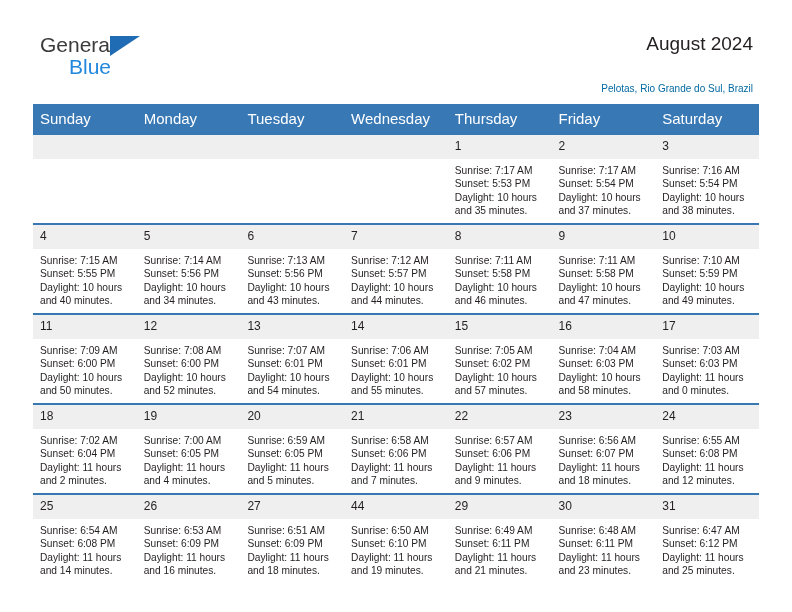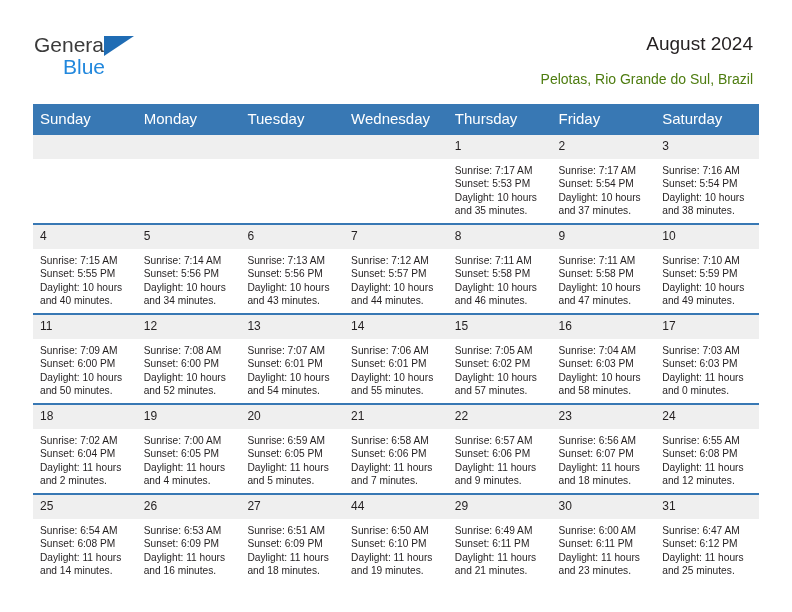--- a/index.html
+++ b/index.html
@@ -24,21 +24,21 @@
   
   .header {
     position: absolute;
     left: 0;
     top: 0;
     width: 792px;
     height: 100px;
   }
   .logo {
     position: absolute;
-    left: 34px;
+    left: 40px;
     top: 34px;
     width: 220px;
     height: 50px;
   }
   .logo-top {
     position: relative;
     font-size: 21px;
     line-height: 22px;
     color: #3b3b3b;
     letter-spacing: 0px;
@@ -69,24 +69,24 @@
     text-align: right;
   }
   .cal-title {
     font-size: 19px;
     line-height: 32px;
     color: #231f20;
     font-weight: normal;
     white-space: nowrap;
   }
   .cal-subtitle {
-    margin-top: 10px;
-    font-size: 14px;
+    margin-top: 20px;
+    font-size: 10px;
     line-height: 18px;
-    color: #4d7c0f;
+    color: #0369a1;
     white-space: nowrap;
   }
 
   
   .calendar {
     position: absolute;
     left: 33px;
     top: 104px;
     width: 726px;
     border-collapse: collapse;
@@ -516,21 +516,21 @@
                 <div>Sunset: 6:11 PM</div>
                 <div>Daylight: 11 hours</div>
                 <div>and 21 minutes.</div>
               </div>
             </div>
           </td>
           <td>
             <div class="cell-inner">
               <span class="daynum">30</span>
               <div class="details">
-                <div>Sunrise: 6:00 AM</div>
+                <div>Sunrise: 6:48 AM</div>
                 <div>Sunset: 6:11 PM</div>
                 <div>Daylight: 11 hours</div>
                 <div>and 23 minutes.</div>
               </div>
             </div>
           </td>
           <td>
             <div class="cell-inner">
               <span class="daynum">31</span>
               <div class="details">

